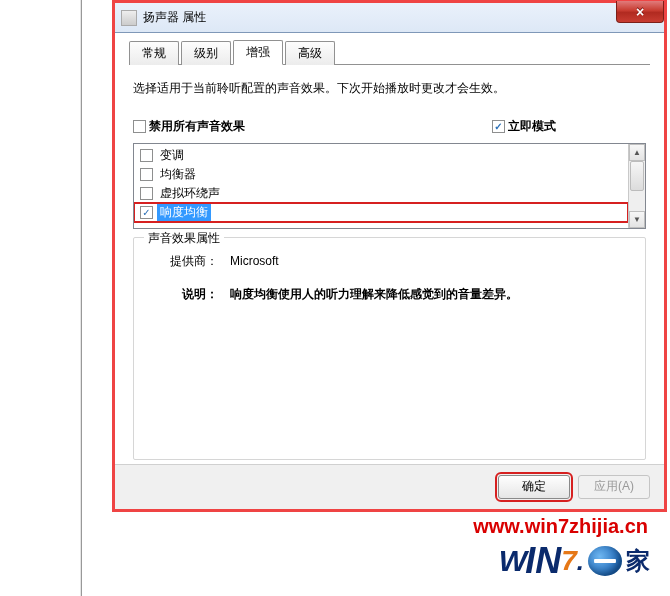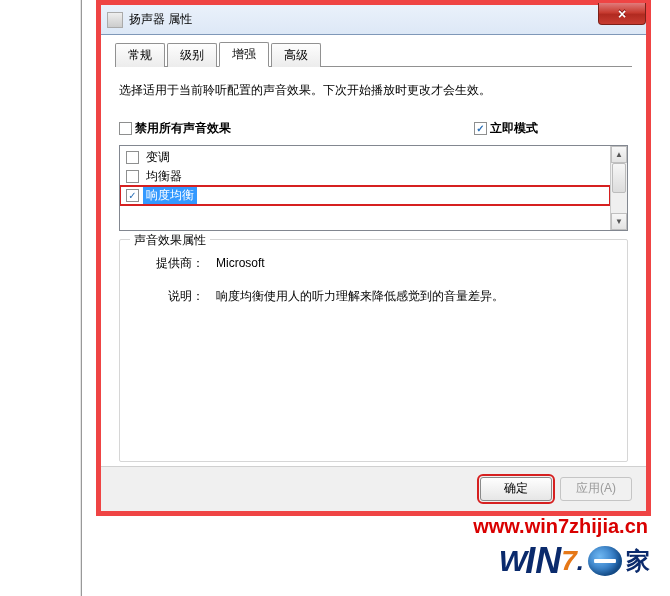--- a/index.html
+++ b/index.html
@@ -24,24 +24,24 @@
   .left-line {
     position: absolute;
     left: 81px;
     top: 0;
     width: 1px;
     height: 596px;
     background: #999;
   }
   .window {
     position: absolute;
-    left: 96px;
+    left: 112px;
     top: 0;
     width: 555px;
-    border: 5px solid #ef4444;
+    border: 3px solid #ef4444;
     background: #fff;
   }
   .titlebar {
     height: 30px;
     background: linear-gradient(#eaf1fb, #dde8f6);
     display: flex;
     align-items: center;
     padding: 0 6px;
     position: relative;
     border-bottom: 1px solid #7f98b8;
@@ -314,20 +314,24 @@
     <div class="effects-box">
       <div class="effects-list">
         <div class="eff-item">
           <span class="chkbox"></span>
           <span class="lbl">变调</span>
         </div>
         <div class="eff-item">
           <span class="chkbox"></span>
           <span class="lbl">均衡器</span>
         </div>
+        <div class="eff-item">
+          <span class="chkbox"></span>
+          <span class="lbl">虚拟环绕声</span>
+        </div>
         <div class="eff-item selected red-box">
           <span class="chkbox">✓</span>
           <span class="lbl">响度均衡</span>
         </div>
       </div>
       <div class="scrollbar">
         <div class="sb-btn">
             <span>▲</span>
           </div>
         <div class="sb-track">
@@ -338,21 +342,21 @@
           </div>
       </div>
     </div>
 
     <div class="group">
       <div class="group-title">声音效果属性</div>
       <div class="kv-row">
         <div class="kv-label">提供商：</div>
         <div class="kv-value">Microsoft</div>
       </div>
-      <div class="kv-row" style="margin-top:14px;">
+      <div class="kv-row" style="margin-top:14px;font-weight:bold;">
         <div class="kv-label">说明：</div>
         <div class="kv-value">响度均衡使用人的听力理解来降低感觉到的音量差异。</div>
       </div>
     </div>
   </div>
 
   <div class="footer">
     <div class="btn ok-highlight">
         <span>确定</span>
       </div>

